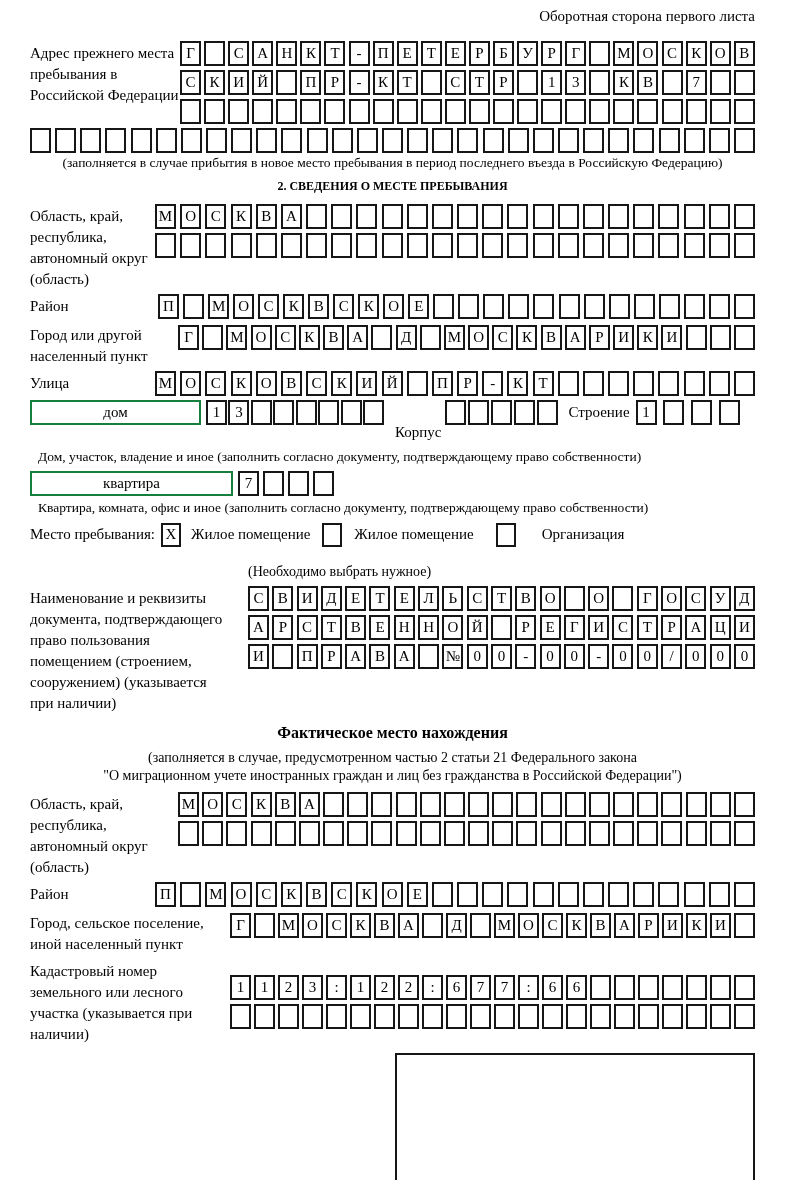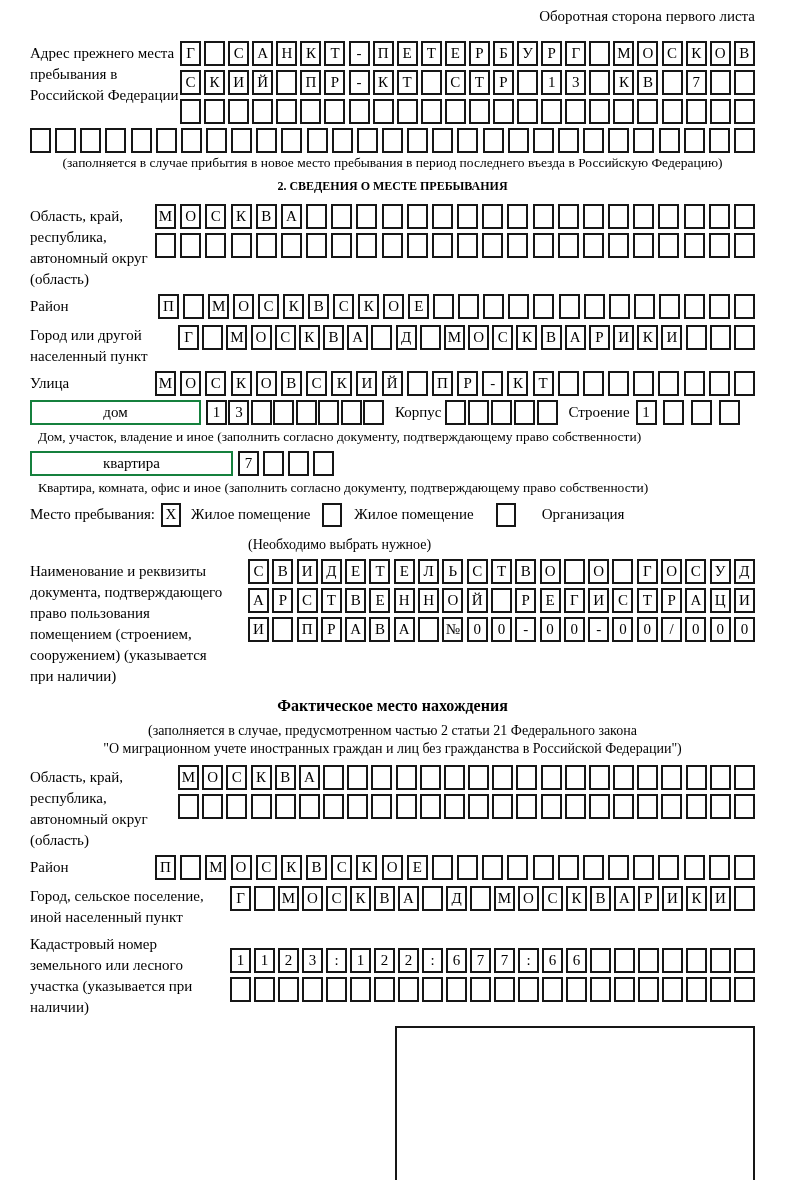--- a/index.html
+++ b/index.html
@@ -23,21 +23,21 @@
   .w178{width:178px;}.w104{width:104px;}
   .namedbox{box-sizing:border-box;flex:none;height:25px;border:2px solid #15803d;
         display:flex;align-items:center;justify-content:center;font-size:15px;}
   .note{font-size:13.5px;margin:2px 0 6px;}
   .center{text-align:center;}
   .h2{text-align:center;font-weight:bold;font-size:12px;margin:8px 0 10px;}
   .h3{text-align:center;font-weight:bold;font-size:16px;margin:10px 0 8px;}
   .inl{font-size:15px;line-height:25px;flex:none;}
   .checkbox{box-sizing:border-box;flex:none;width:20px;height:24px;border:2px solid #161616;
         display:inline-flex;align-items:center;justify-content:center;font-size:15px;}
-  .mestorow{display:flex;align-items:center;margin:6px 0 10px;}
+  .mestorow{display:flex;align-items:center;margin:6px 0 17px;}
   .stampbox{box-sizing:border-box;width:360px;height:173px;border:2px solid #161616;
         margin:8px 0 0 365px;}
   .mb2{margin-bottom:2px;}.mt2{margin-top:2px;}
 </style>
 </head>
 <body>
 
 <div class="page">
 
   <div class="corner">Оборотная сторона первого листа</div>
@@ -313,21 +313,21 @@
     <div class="cellrow w178" style="margin-left:5px;">
         <span class="cell">1</span>
         <span class="cell">3</span>
         <span class="cell"></span>
         <span class="cell"></span>
         <span class="cell"></span>
         <span class="cell"></span>
         <span class="cell"></span>
         <span class="cell"></span>
       </div>
-    <span class="inl" style="margin-left:11px;">Корпус</span>
+    <span class="inl" style="margin-left:11px;margin-top:20px;">Корпус</span>
     <div class="fitrow" style="margin-left:4px;">
         <span class="cell"></span>
         <span class="cell"></span>
         <span class="cell"></span>
         <span class="cell"></span>
         <span class="cell"></span>
       </div>
     <span class="inl" style="margin-left:8px;">Строение</span>
     <div class="cellrow w104" style="margin-left:6px;">
         <span class="cell">1</span>

